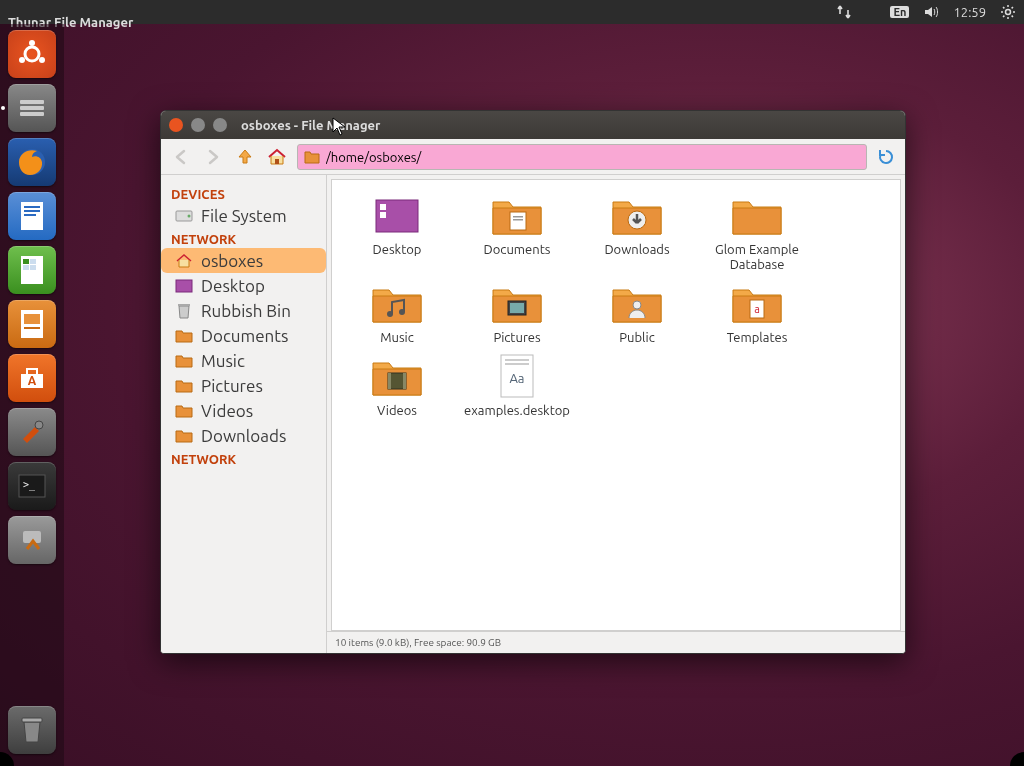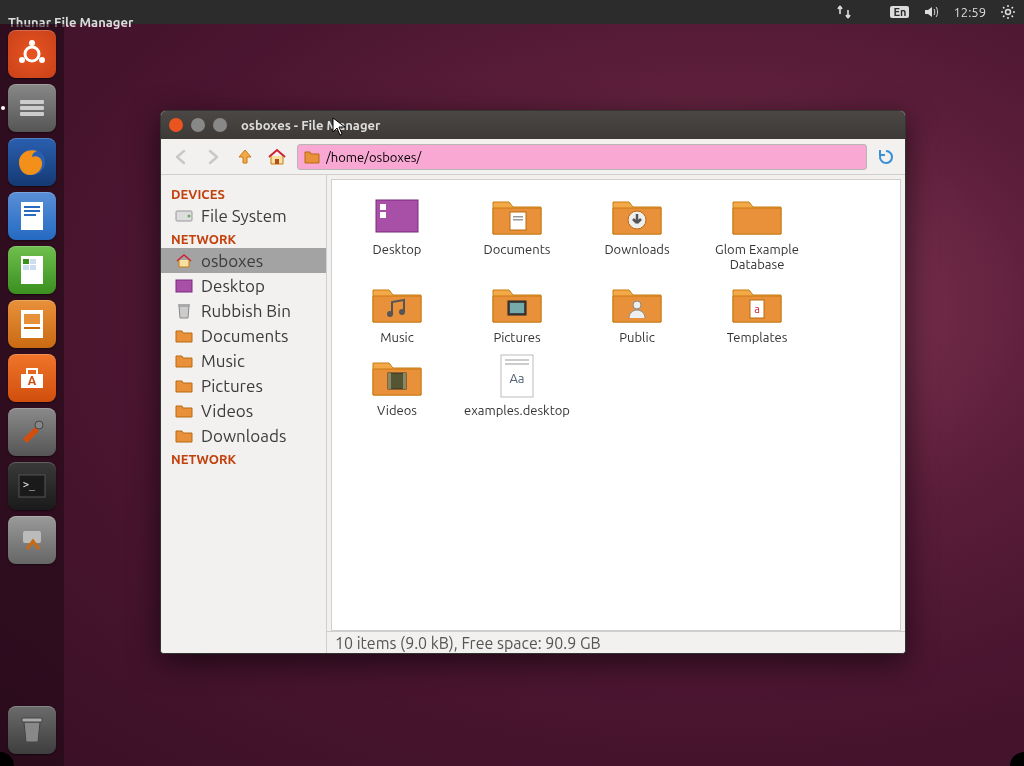--- a/index.html
+++ b/index.html
@@ -83,39 +83,39 @@
   .pathbar input{ flex:1;border:none;outline:none;font:inherit;background:transparent;}
   .reload-btn{width:22px;height:22px;display:flex;align-items:center;justify-content:center;}
 
   .body { flex:1; display:flex; min-height:0; }
   .sidebar {
     width: 166px; border-right:1px solid #d0cfce; background:#f2f1f0;
     display:flex;flex-direction:column;padding:8px 0;overflow:auto;
   }
   .side-head{font-weight:bold;color:#c2410c;padding:4px 10px 2px;font-size:13px;}
   .side-item{display:flex;align-items:center;gap:8px;padding:3px 10px 3px 14px;font-size:17px;cursor:default;}
-  .side-item.selected{background:#a3a3a3;}
+  .side-item.selected{background:#fdba74;border-radius:6px;}
   .side-icon{width:18px;height:18px;display:inline-flex;align-items:center;justify-content:center;}
 
   .content{flex:1;display:flex;flex-direction:column;min-width:0;}
   .iconview{
     flex:1;background:#fff;border:1px solid #d0cfce;margin:4px 4px 0 4px;
     display:flex;flex-wrap:wrap;align-content:flex-start;gap:10px 10px;
     padding:14px 10px;overflow:auto;
   }
   .file{
     width:110px;display:flex;flex-direction:column;align-items:center;gap:4px;
     text-align:center;font-size:13px;color:#333;
   }
   .file .ficon{width:54px;height:44px;display:flex;align-items:center;justify-content:center;}
   .file .flabel{line-height:1.15;word-wrap:break-word;max-width:108px;}
 
   .statusbar{
     height:22px;background:#f2f1f0;border-top:1px solid #d0cfce;
-    display:flex;align-items:center;padding:0 8px;font-size:16px;color:#555;
+    display:flex;align-items:center;padding:0 8px;font-size:10px;color:#555;
   }
 
   
   .corners{position:fixed;inset:0;pointer-events:none;}
   .corner{position:absolute;width:14px;height:14px;background:#000;}
   .corner.bl{bottom:0;left:0;border-top-right-radius:14px;}
   .corner.br{bottom:0;right:0;border-top-left-radius:14px;}
 
   
   .cursor{position:absolute;left:332px;top:117px;pointer-events:none;z-index:999;}

